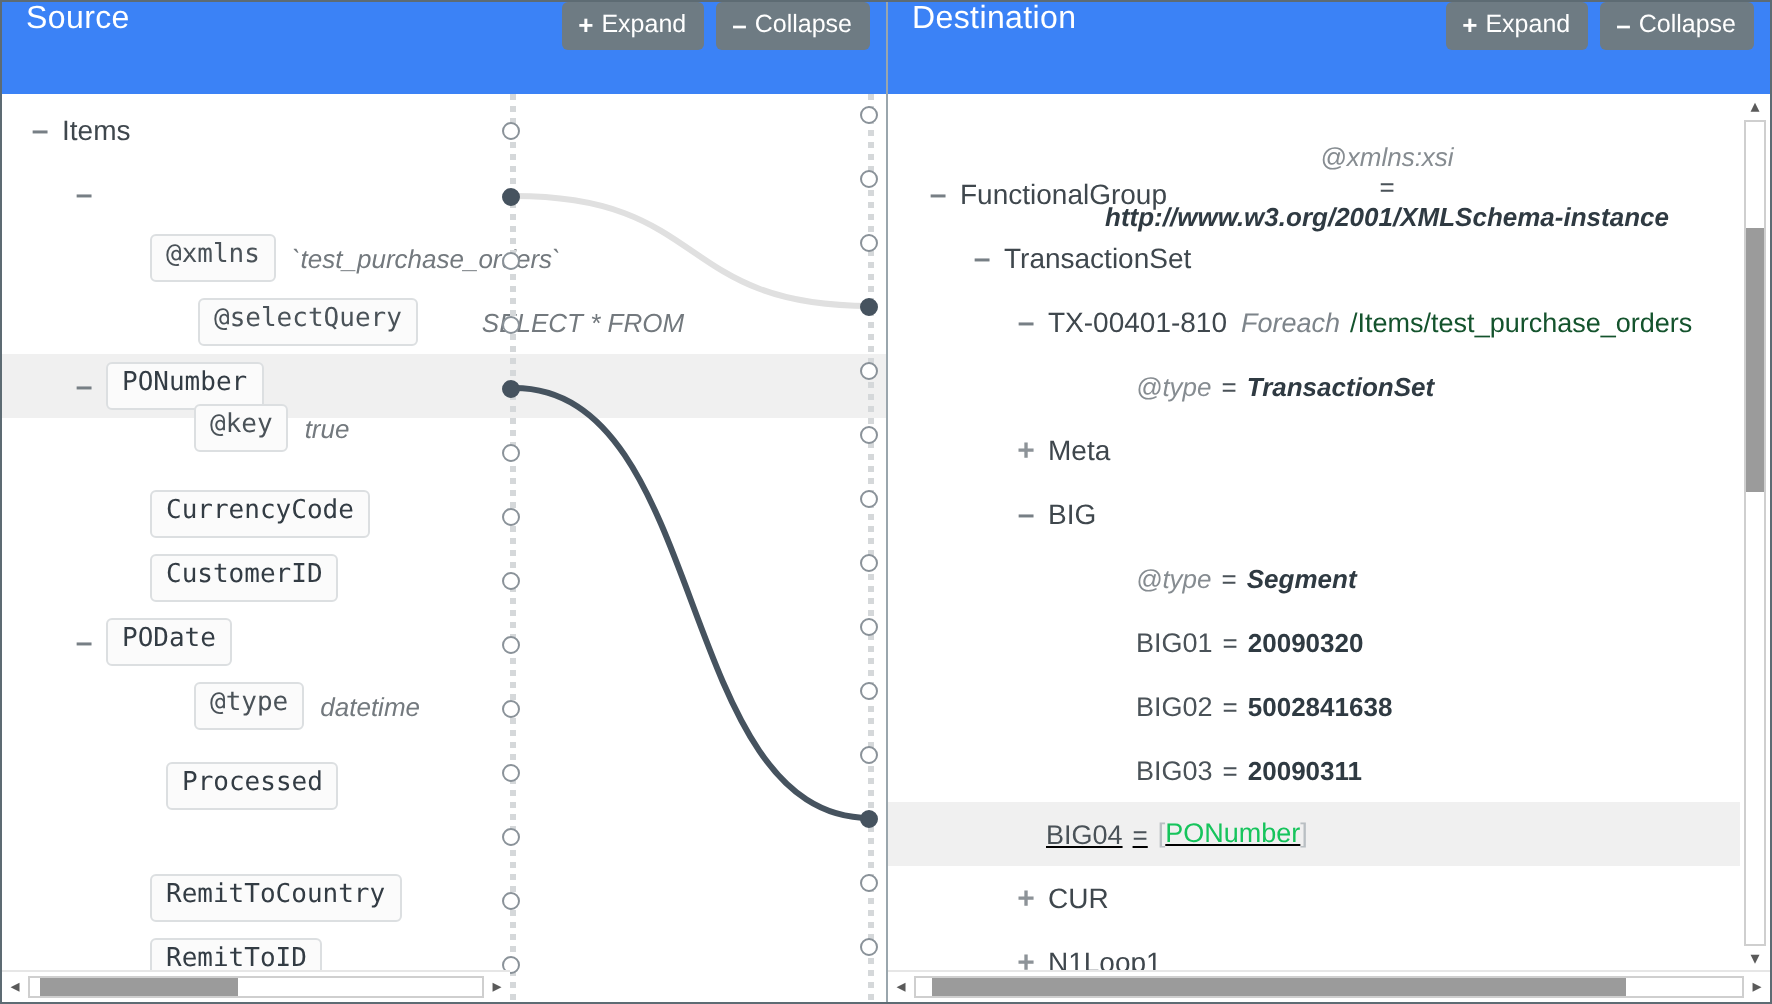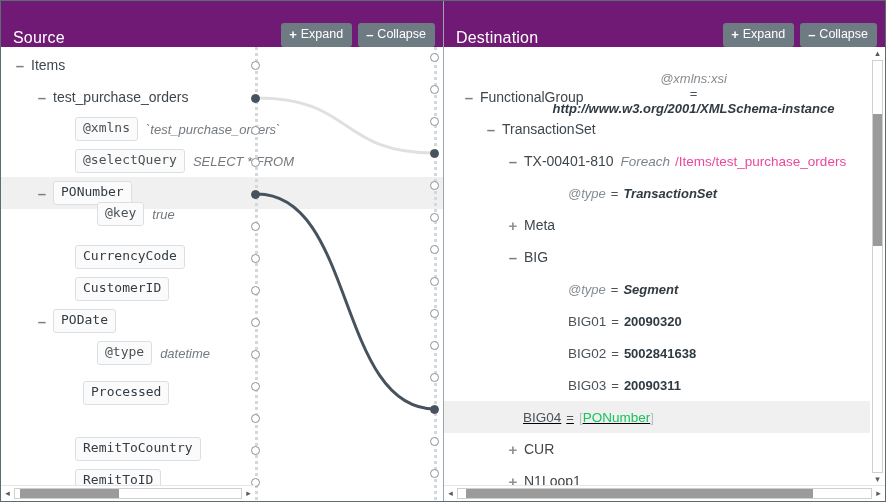--- a/index.html
+++ b/index.html
@@ -31,23 +31,23 @@
   .panel-source { width: 442px; }
   .panel-divider {
     width: 1px;
     background: #9aa6ad;
     height: 100%;
   }
   .panel-dest { width: 441px; }
 
   .panel-header {
     height: 46px;
-    background: #701a75;
-    display: flex;
-    align-items: flex-end;
+    background: #3b82f6;
+    display: flex;
+    align-items: flex-start;
     padding: 0 8px 0 12px;
     box-sizing: border-box;
     position: relative;
     z-index: 5;
   }
   .panel-title {
     color: #ffffff;
     font-size: 16px;
     letter-spacing: .2px;
     flex: 0 0 auto;
@@ -153,21 +153,21 @@
   }
   .d-val.plainbold { font-style: normal; text-align: right; }
   .d-foreach {
     font-style: italic;
     font-size: 13.5px;
     color: #7d848a;
     margin-left: 7px;
   }
   .d-path {
     font-size: 13.5px;
-    color: #ec4899;
+    color: #14532d;
     margin-left: 5px;
   }
   .d-green {
     font-size: 13.5px;
     color: #16c45c;
   }
   .d-bracket { color: #b9bfc3; }
   .d-name {
     font-size: 13.5px;
     color: #4a5258;
@@ -286,28 +286,27 @@
       </div>
     </div>
 
     <div class="tree" id="source-tree">
         <div class="row" style="top: 2px; padding-left: 8px;">
           <span class="toggle">–</span>
           <span class="plainlabel">Items</span>
         </div>
         <div class="row" style="top: 34px; padding-left: 30px;">
           <span class="toggle">–</span>
-          <span class="plainlabel">test_purchase_orders</span>
         </div>
         <div class="row" style="top: 66px; padding-left: 52px;">
           <span class="toggle spacer"></span>
           <span class="chip attr">@xmlns</span>
           <span class="val-italic">`test_purchase_orders`</span>
         </div>
-        <div class="row" style="top: 98px; padding-left: 52px;">
+        <div class="row" style="top: 98px; padding-left: 52px; gap: 24px;">
           <span class="toggle spacer"></span>
           <span class="chip attr">@selectQuery</span>
           <span class="val-italic">SELECT * FROM</span>
         </div>
         <div class="row hl" style="top: 130px; padding-left: 30px;">
           <span class="toggle">–</span>
           <span class="chip">PONumber</span>
         </div>
         <div class="row" style="top: 151px; padding-left: 74px;">
           <span class="toggle spacer"></span>

